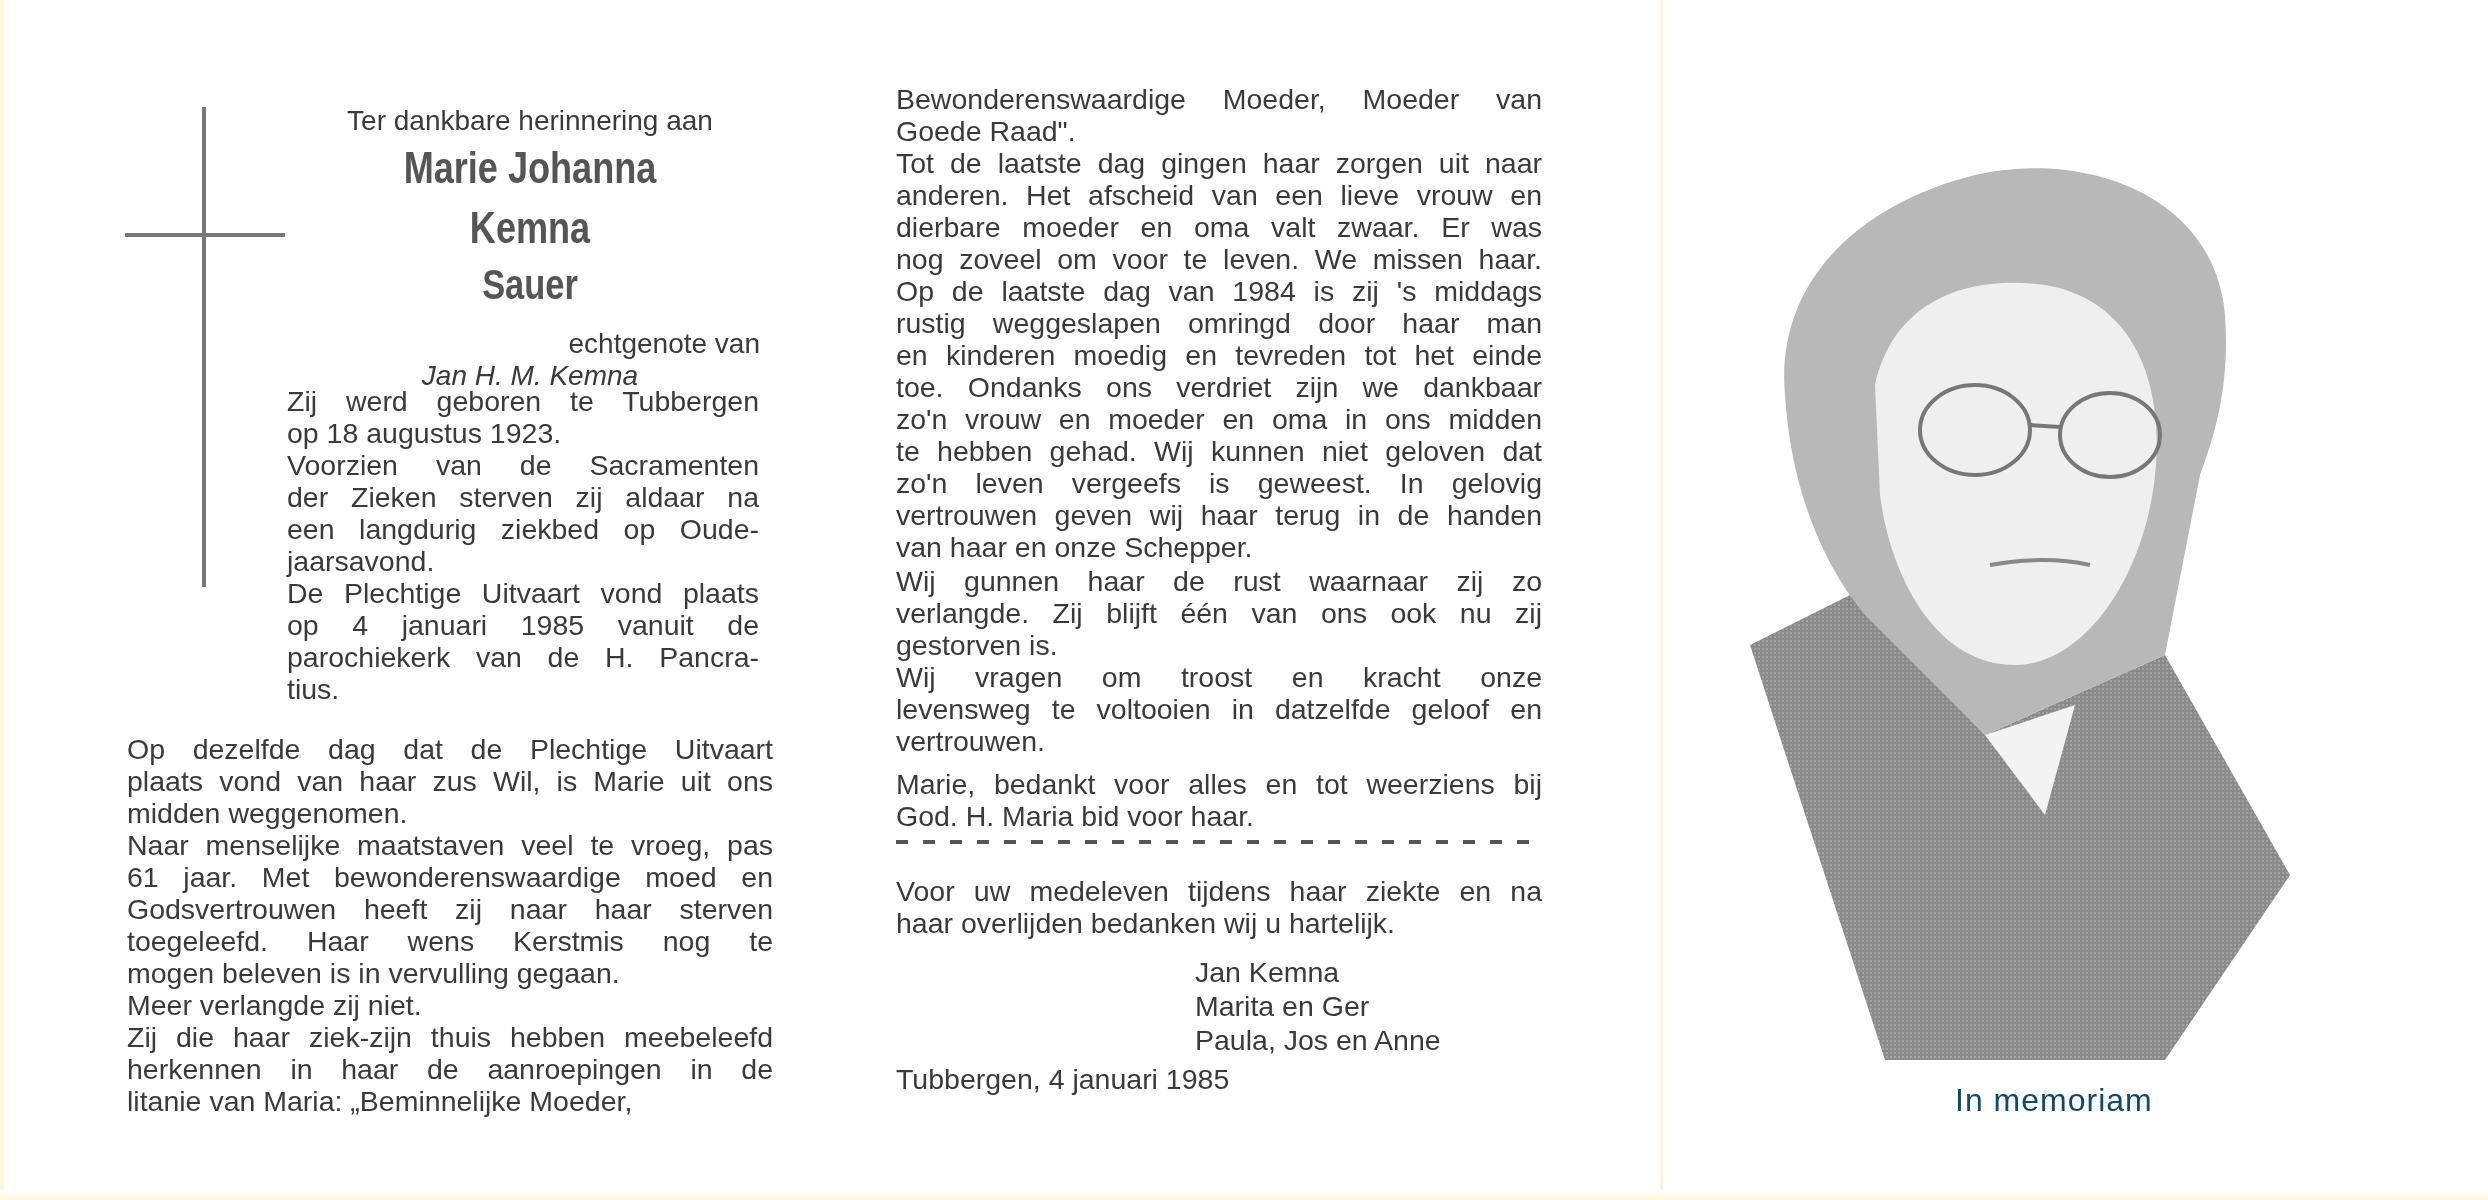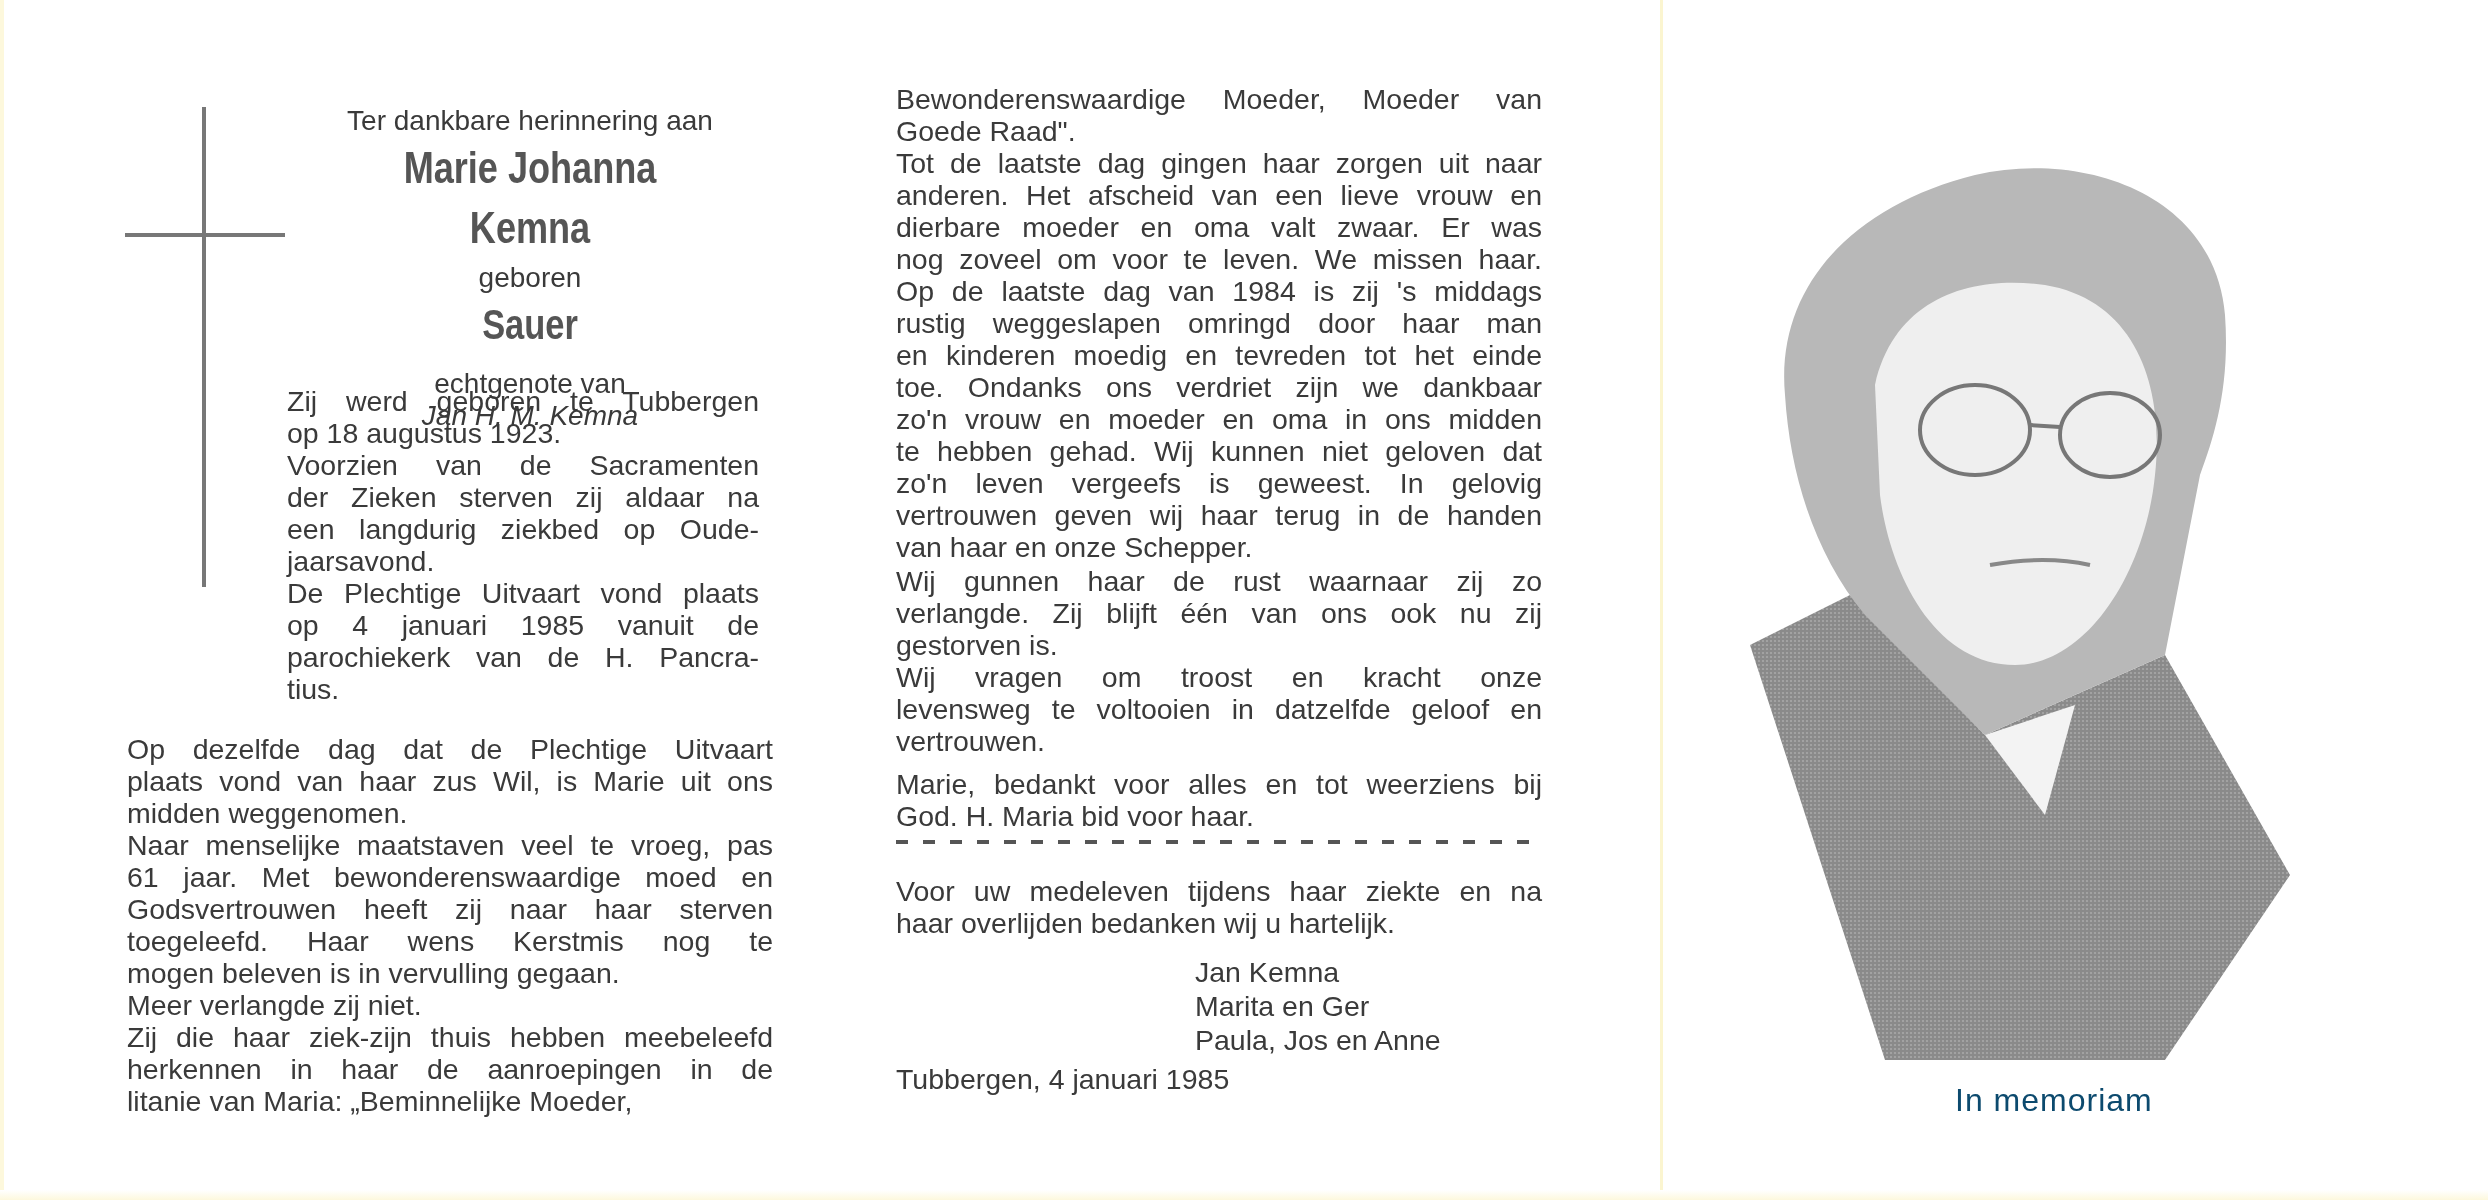--- a/index.html
+++ b/index.html
@@ -13,21 +13,21 @@
 
   .cross { position: absolute; left: 125px; top: 107px; width: 160px; height: 480px; }
   .cross .v { position: absolute; left: 77px; top: 0; width: 4px; height: 480px; background: #777; }
   .cross .h { position: absolute; left: 0; top: 126px; width: 160px; height: 4px; background: #777; }
 
   .header { position: absolute; left: 300px; top: 80px; width: 460px; text-align: center; }
   .header .intro { font-size: 28px; line-height: 34px; margin-top: 24px; }
   .header .name { font-family: "Liberation Sans Narrow", "Liberation Sans", sans-serif; font-weight: bold; font-size: 44px; line-height: 60px; color: #555; transform: scaleX(0.82); }
   .header .born { font-size: 28px; line-height: 40px; }
   .header .maiden { font-weight: bold; font-size: 42px; line-height: 54px; color: #555; transform: scaleX(0.82); }
-  .header .spouse-label { font-size: 28px; line-height: 32px; margin-top: 16px; }
+  .header .spouse-label { font-size: 28px; line-height: 32px; margin-top: 16px; text-align: right; }
   .header .spouse { font-size: 28px; line-height: 32px; font-style: italic; }
 
   .para { position: absolute; font-size: 28.5px; line-height: 32px; text-align: justify; }
   .para .line { display: block; text-align: justify; text-align-last: justify; white-space: nowrap; height: 32px; }
   .para .line.last { text-align-last: left; }
 
   .p-bio { left: 287px; top: 385px; width: 472px; }
   .p-left { left: 127px; top: 733px; width: 646px; }
   .p-mid1 { left: 896px; top: 83px; width: 646px; }
   .p-mid2 { left: 896px; top: 565px; width: 646px; }
@@ -49,21 +49,20 @@
 <div class="bottom-edge"></div>
 
 <div class="cross">
   <div class="v"></div>
     <div class="h"></div>
 </div>
 
 <div class="header">
   <div class="intro">Ter dankbare herinnering aan</div>
   <div class="name">Marie Johanna Kemna</div>
-  <div class="born">geboren</div>
   <div class="maiden">Sauer</div>
   <div class="spouse-label">echtgenote van</div>
   <div class="spouse">Jan H. M. Kemna</div>
 </div>
 
 <div class="para p-bio">
     <div class="line">Zij werd geboren te Tubbergen</div>
     <div class="line last">op 18 augustus 1923.</div>
     <div class="line">Voorzien van de Sacramenten</div>
     <div class="line">der Zieken sterven zij aldaar na</div>

